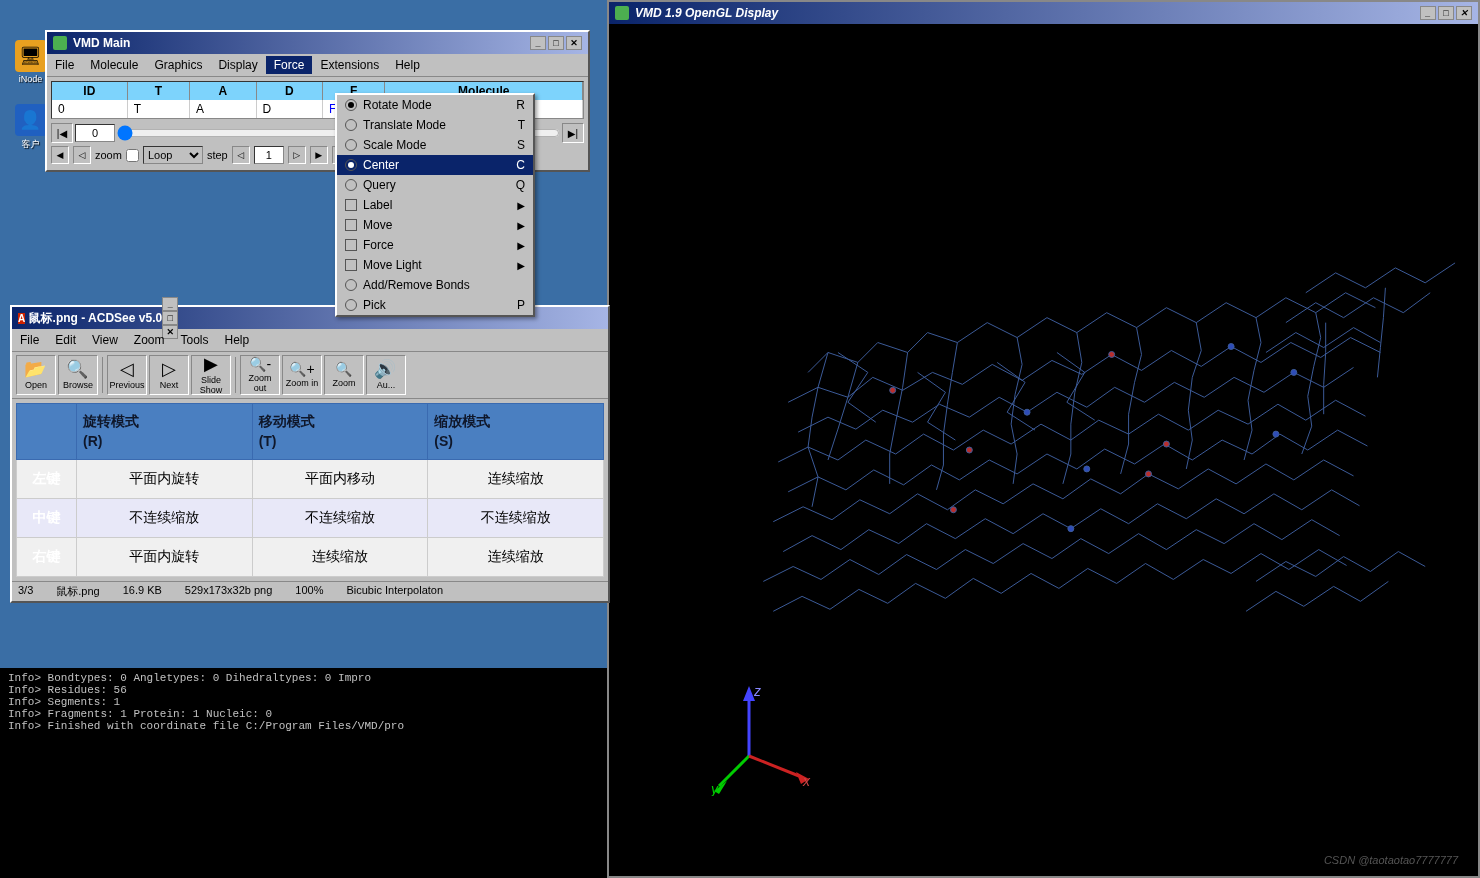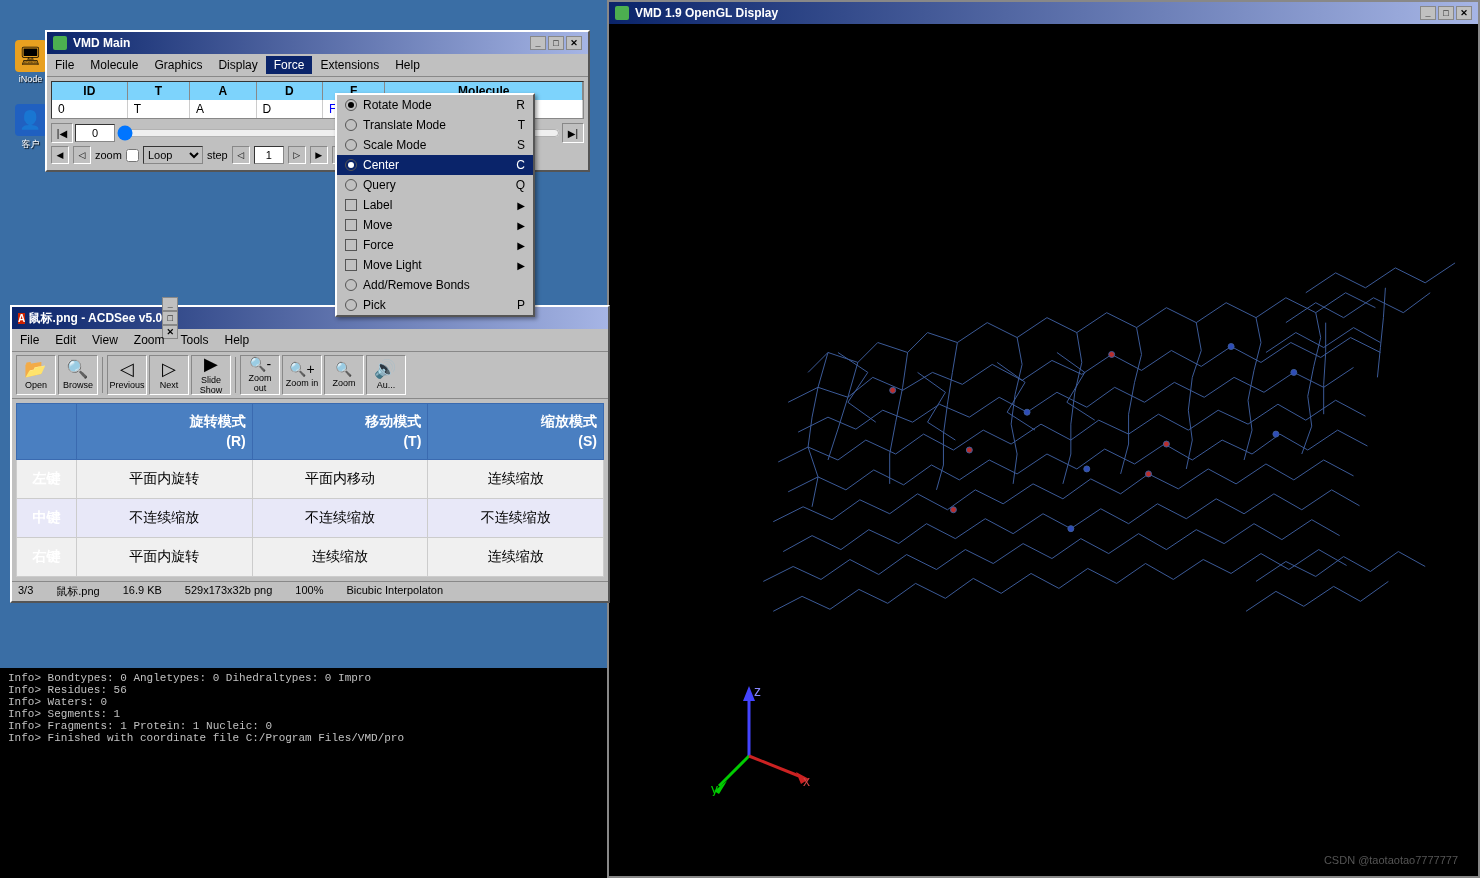--- a/index.html
+++ b/index.html
@@ -24,20 +24,21 @@
     .vmd-display {
       position: absolute;
       left: 607px;
       top: 0;
       width: 873px;
       height: 878px;
       background: #000;
       border: 2px solid #888;
       display: flex;
       flex-direction: column;
+      font-style: italic;
     }
     .vmd-display-titlebar {
       background: linear-gradient(to right, #0a246a, #a6b5e5);
       color: #fff;
       height: 22px;
       display: flex;
       align-items: center;
       padding: 0 6px;
       font-size: 12px;
       font-weight: bold;
@@ -373,23 +374,23 @@
     .acdsee-table {
       padding: 4px;
     }
     .data-table {
       width: 100%;
       border-collapse: collapse;
       font-size: 13px;
     }
     .data-table th {
       background: #4a7fc1;
-      color: #ffffff;
+      color: #0f172a;
       padding: 8px 6px;
-      text-align: right;
+      text-align: left;
       border: 1px solid #3a6ab0;
       font-size: 14px;
       line-height: 1.4;
     }
     .data-table td {
       padding: 10px 6px;
       text-align: center;
       border: 1px solid #ccc;
       font-size: 14px;
     }
@@ -812,17 +813,16 @@
     <span>16.9 KB</span>
     <span>529x173x32b png</span>
     <span>100%</span>
     <span>Bicubic Interpolaton</span>
   </div>
 </div>
 
 <div class="console-area">
   <div>Info&gt;  Bondtypes: 0  Angletypes: 0  Dihedraltypes: 0  Impro</div>
   <div>Info&gt;  Residues: 56</div>
-  <div>Info&gt;  Waters: 0</div>
   <div>Info&gt;  Segments: 1</div>
   <div>Info&gt;  Fragments: 1   Protein: 1   Nucleic: 0</div>
   <div>Info&gt; Finished with coordinate file C:/Program Files/VMD/pro</div>
 </div>
 
 </body></html>

